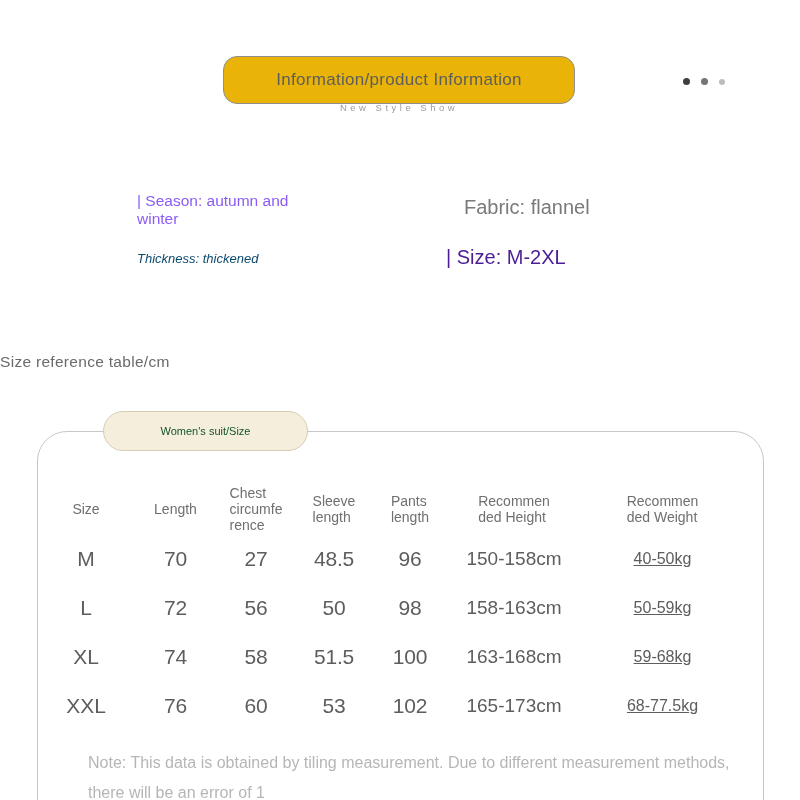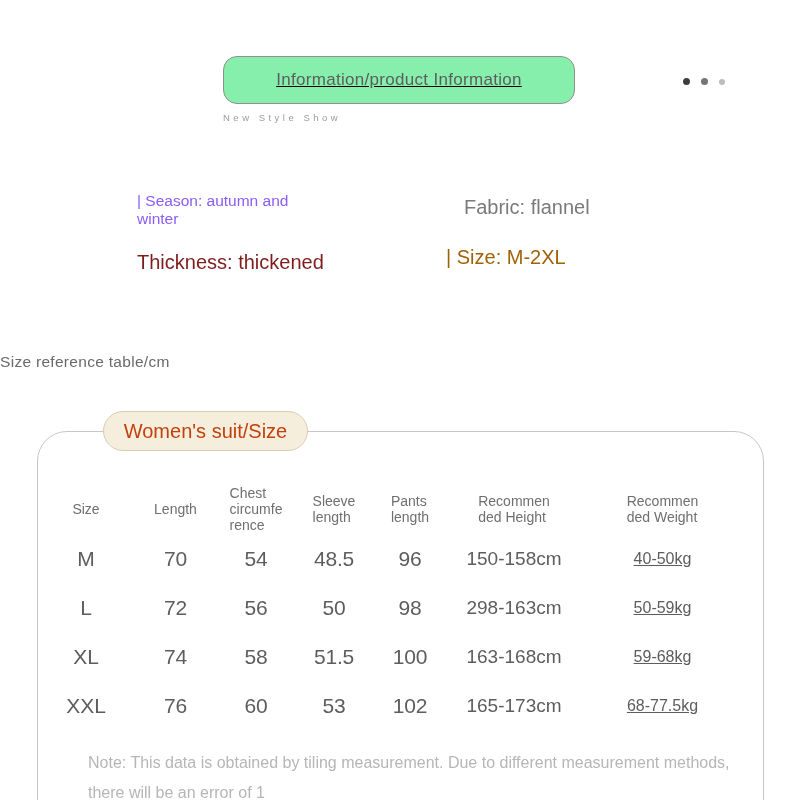--- a/index.html
+++ b/index.html
@@ -7,66 +7,66 @@
     width:800px;height:800px;position:relative;overflow:hidden;
     background:#ffffff;
     font-family:"Liberation Sans","DejaVu Sans",sans-serif;
     -webkit-font-smoothing:antialiased;
   }
   
   .title-pill{
     position:absolute;left:223px;top:56px;width:352px;height:48px;
     border:1.5px solid #8f8f8f;border-radius:14px;
     display:flex;align-items:center;justify-content:center;
-    box-sizing:border-box;background:#86efac;text-decoration:underline;
+    box-sizing:border-box;background:#eab308;
   }
   .title-pill span{font-size:17px;color:#5d5d5d;letter-spacing:.3px;}
   .subtitle{
-    position:absolute;left:223px;top:112px;width:352px;
-    font-size:9.5px;color:#9c9c9c;letter-spacing:3.5px;
+    position:absolute;left:223px;top:102px;width:352px;
+    text-align:center;font-size:9.5px;color:#9c9c9c;letter-spacing:3.5px;
   }
   
   .dots{position:absolute;left:683px;top:78px;display:flex;gap:11px;align-items:center;}
   .dots .dot{width:7px;height:7px;border-radius:50%;}
   .dots .d1{background:#3e3e3e;}
   .dots .d2{background:#757575;}
   .dots .d3{background:#bcbcbc;width:6px;height:6px;}
   
   .info-season{
     position:absolute;left:137px;top:192px;width:182px;
     font-size:15.5px;line-height:1.15;color:#8b5cf6;
   }
   .info-thickness{
     position:absolute;left:137px;top:251px;
-    font-size:20px;color:#7f1d1d;
+    font-size:13px;color:#0c4a6e;font-style:italic;
   }
   .info-fabric{
     position:absolute;left:444px;top:196px;
     font-size:20px;color:#7a7a7a;margin-left:20px;
   }
   .info-size{
     position:absolute;left:446px;top:246px;
-    font-size:20px;color:#a16207;
+    font-size:20px;color:#4c1d95;
   }
   
   .section-title{
     position:absolute;left:0;top:353px;width:800px;
     text-align:left;font-size:15.5px;color:#6a6a6a;letter-spacing:.3px;
   }
   .panel{
     position:absolute;left:37px;top:431px;width:727px;height:400px;
     border:1px solid #c7c7c7;border-radius:30px;box-sizing:border-box;
     background:transparent;
   }
   .badge{
     position:absolute;left:103px;top:411px;width:205px;height:40px;
     background:#f5eedd;border:1px solid #d6cdb4;border-radius:21px;
     display:flex;align-items:center;justify-content:center;box-sizing:border-box;
   }
-  .badge span{font-size:20px;color:#c2410c;}
+  .badge span{font-size:11px;color:#14532d;}
   
   .size-table{
     position:absolute;left:37px;top:484px;width:708px;
     display:grid;
     grid-template-columns:98px 81px 80px 76px 76px 132px 165px;
   }
   .size-table .cell{
     display:flex;align-items:center;justify-content:center;
   }
   .hrow .cell{
@@ -123,34 +123,34 @@
 length</div>
     <div class="cell">Recommen
 ded Height</div>
     <div class="cell">Recommen
 ded Weight</div>
   </div>
 
   <div class="drow" style="display:contents">
     <div class="cell c-size">M</div>
     <div class="cell c-num">70</div>
-    <div class="cell c-num">54</div>
+    <div class="cell c-num">27</div>
     <div class="cell c-num">48.5</div>
     <div class="cell c-num">96</div>
     <div class="cell c-height">150-158cm</div>
     <div class="cell c-weight">40-50kg</div>
   </div>
 
   <div class="drow" style="display:contents">
     <div class="cell c-size">L</div>
     <div class="cell c-num">72</div>
     <div class="cell c-num">56</div>
     <div class="cell c-num">50</div>
     <div class="cell c-num">98</div>
-    <div class="cell c-height">298-163cm</div>
+    <div class="cell c-height">158-163cm</div>
     <div class="cell c-weight">50-59kg</div>
   </div>
 
   <div class="drow" style="display:contents">
     <div class="cell c-size">XL</div>
     <div class="cell c-num">74</div>
     <div class="cell c-num">58</div>
     <div class="cell c-num">51.5</div>
     <div class="cell c-num">100</div>
     <div class="cell c-height">163-168cm</div>

